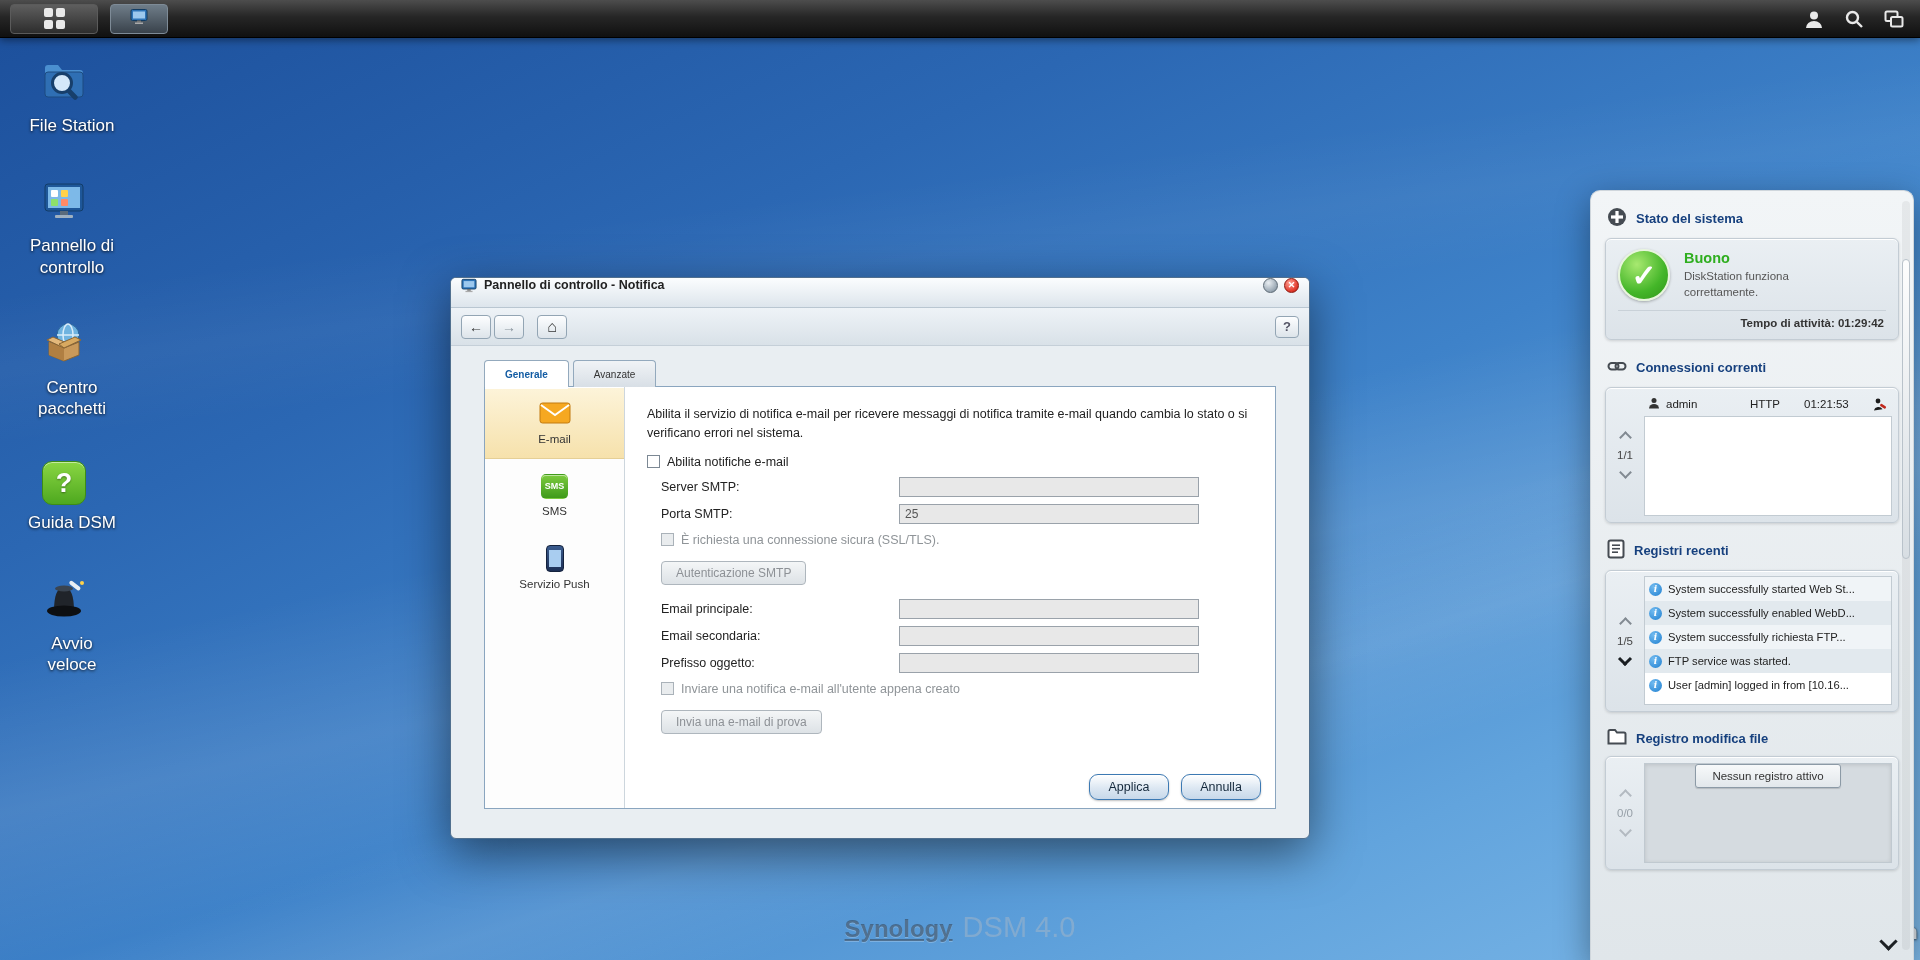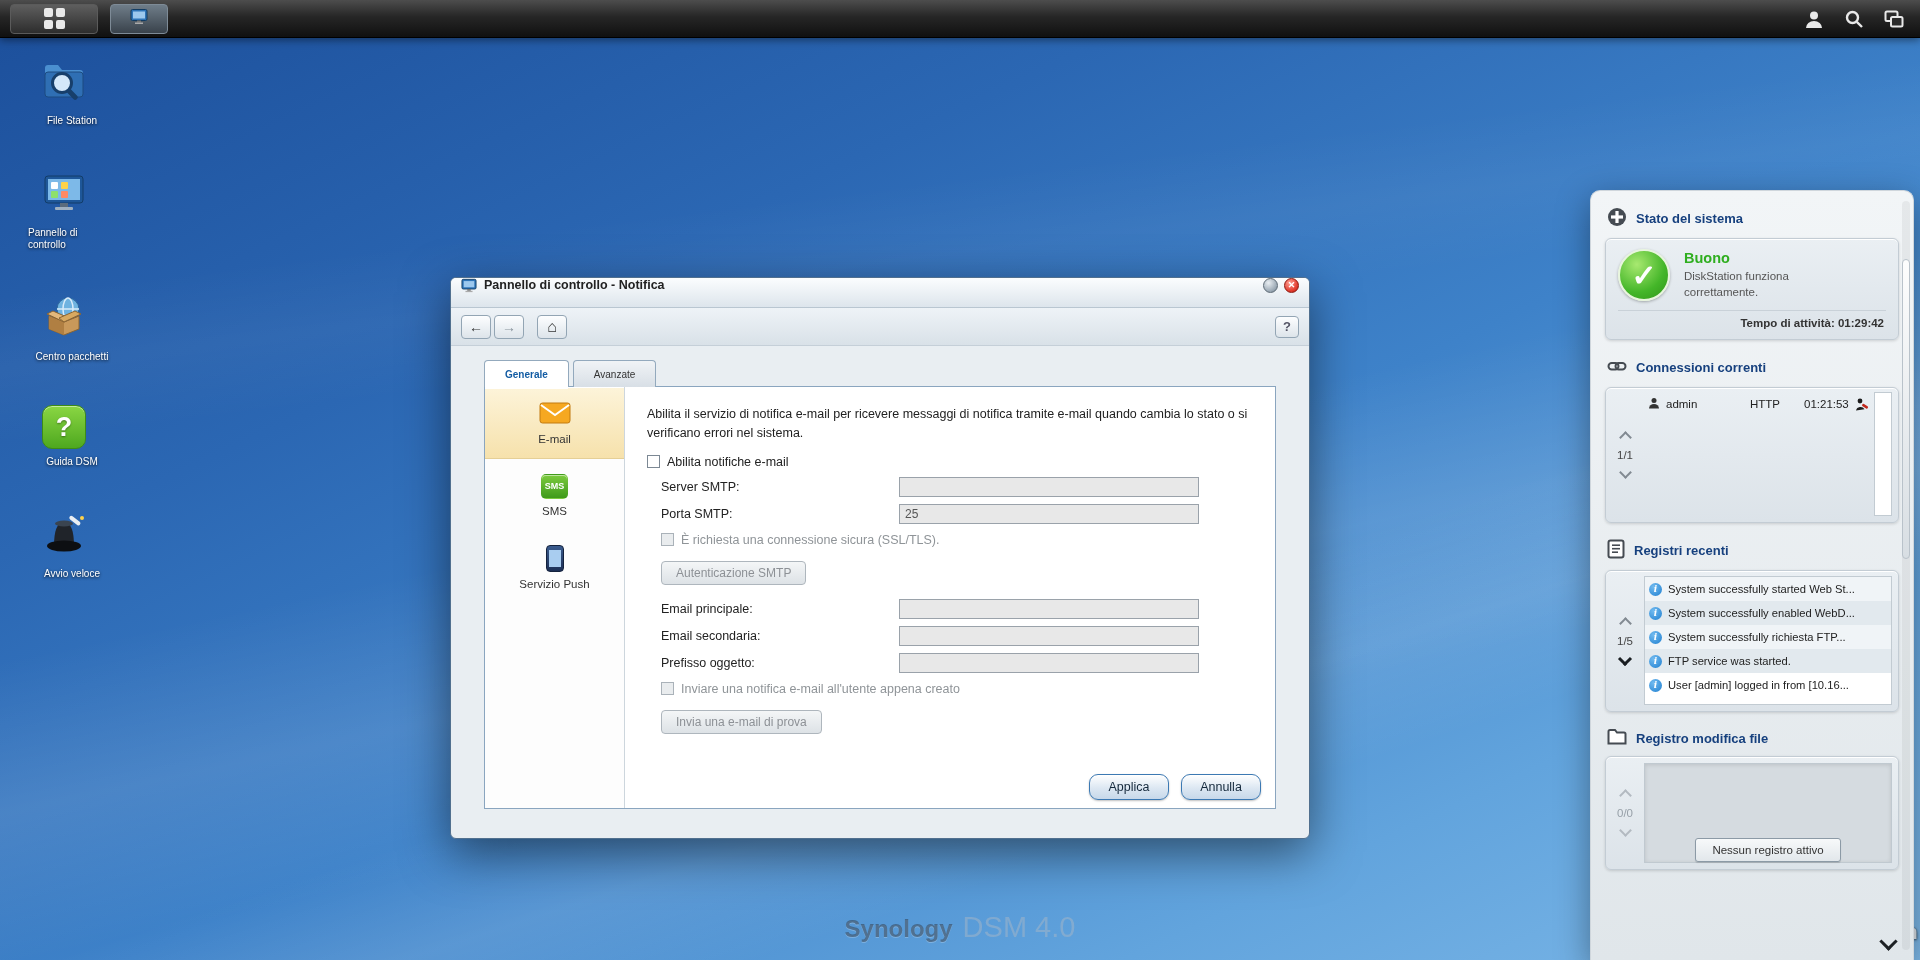--- a/index.html
+++ b/index.html
@@ -24,21 +24,21 @@
   .tb-btn.menu { width:88px; }
   .tb-btn.app { width:58px; background:linear-gradient(#6f7d89,#39424b); border-color:#7e8b97; }
   .grid-icon { display:grid; grid-template-columns:repeat(2,9px); gap:3px; }
   .grid-icon i { width:9px; height:9px; background:#e9e9e9; border-radius:2px; display:block; }
   .tb-right { margin-left:auto; display:flex; align-items:center; gap:20px; padding-right:6px; }
   .tb-ic { cursor:pointer; display:flex; align-items:center; }
 
   
   .dicons { position:absolute; left:12px; top:58px; width:104px; display:flex; flex-direction:column; gap:42px; z-index:5; }
   .dicon { display:flex; flex-direction:column; align-items:center; gap:7px; cursor:pointer; }
-  .dicon .lbl { color:#fff; font-size:10px; text-align:left; line-height:1.25; text-shadow:0 1px 3px rgba(0,0,0,.85);padding-left:16px; }
+  .dicon .lbl { color:#fff; font-size:17px; text-align:center; line-height:1.25; text-shadow:0 1px 3px rgba(0,0,0,.85);padding-left:16px; }
   .qicon { width:44px; height:44px; border-radius:10px; background:linear-gradient(#8ad643,#4ea81f);
     border:1px solid #3d8c16; color:#fff; font-size:27px; font-weight:bold; display:flex; align-items:center; justify-content:center;
     text-shadow:0 1px 2px rgba(0,0,0,.4); box-shadow:inset 0 1px 0 rgba(255,255,255,.5); }
 
   
   .win { position:absolute; left:450px; top:277px; width:860px; height:562px; z-index:30;
     background:#e9eef2; border:1px solid #51708f; border-radius:6px; box-shadow:0 14px 48px rgba(0,0,0,.5); }
   .win-tb { height:30px; background:linear-gradient(#fbfdfe,#dde5ec); border-bottom:1px solid #b9c6d1;
     border-radius:5px 5px 0 0; display:flex; align-items:flex-start; padding:0 10px; gap:7px; }
   .win-title { font-size:12.5px; font-weight:bold; color:#222; }
@@ -115,52 +115,52 @@
   .listwrap { display:flex; }
   .rail { width:38px; display:flex; flex-direction:column; align-items:center; justify-content:center; gap:7px; flex:none; }
   .page { font-size:11.5px; color:#444; }
   .page.dim { color:#97a0a8; }
   .chev { width:9px; height:9px; border-right:2px solid #828a92; border-bottom:2px solid #828a92;
     transform:rotate(45deg); cursor:pointer; }
   .chev.up { transform:rotate(-135deg); }
   .chev.dark { border-color:#1a1e22; border-width:3px; width:10px; height:10px; }
   .chev.dim { border-color:#b3bac1; }
   .connbox { height:136px; }
-  .connarea { flex:1; display:flex; flex-direction:row; padding:4px 6px 6px 0; }
+  .connarea { flex:1; display:flex; flex-direction:column; padding:4px 6px 6px 0; }
   .connrow { height:24px; display:flex; align-items:center; gap:6px; font-size:11.5px; color:#222; padding:0 4px; }
   .connuser { width:52px; }
   .connproto { width:48px; margin-left:26px; }
   .conntime { }
   .kick { margin-left:auto; cursor:pointer; display:flex; }
   .connbody { flex:1; background:#fff; border:1px solid #c2cbd2; }
   .logsbox { height:142px; }
   .logsarea { flex:1; background:#fff; border:1px solid #c2cbd2; margin:5px 6px 6px 0; overflow:hidden; }
   .logrow { height:24px; display:flex; align-items:center; gap:6px; padding:0 4px; font-size:11.2px; color:#222;
     white-space:nowrap; overflow:hidden; }
   .logrow.a { background:#f0f4f7; }
   .logrow.b { background:#e2e9ee; }
   .logrow.w { background:#ffffff; }
   .info { width:13px; height:13px; border-radius:50%; flex:none;
     background:radial-gradient(circle at 35% 30%,#72bbf0,#1f7fd0); color:#fff; font-size:9px; font-weight:bold;
     font-family:"DejaVu Serif", serif; font-style:italic; display:flex; align-items:center; justify-content:center; }
   .filebox { height:114px; }
   .filearea { flex:1; margin:6px 6px 6px 0; background:#d5dbe0; border:1px solid #c0c9d0;
-    box-shadow:inset 0 1px 4px rgba(0,0,0,.12); display:flex; align-items:flex-end; justify-content:center; }
+    box-shadow:inset 0 1px 4px rgba(0,0,0,.12); display:flex; align-items:flex-start; justify-content:center; }
   .emptybtn { padding:5px 16px; font-size:11.5px; color:#333; background:linear-gradient(#f7f9fa,#e2e7eb);
     border:1px solid #8c9aa6; border-radius:3px; box-shadow:0 1px 1px rgba(0,0,0,.15); }
   .panel-collapse { position:absolute; right:18px; bottom:12px; width:13px; height:13px;
     border-right:3px solid #1d2124; border-bottom:3px solid #1d2124; transform:rotate(45deg); cursor:pointer; }
   .scrolltrack { position:absolute; right:3px; top:10px; bottom:10px; width:8px; background:rgba(0,0,0,.05); border-radius:4px; }
   .scrollthumb { position:absolute; top:58px; height:300px; left:0; right:0;
     background:linear-gradient(#fdfdfd,#d8dee3); border:1px solid #b9c2ca; border-radius:4px; cursor:grab; }
 
   
   .brandmark { position:absolute; left:50%; transform:translateX(-50%); bottom:16px; z-index:4;
     display:flex; align-items:baseline; gap:10px; }
-  .brandmark .b1 { font-size:24px; font-weight:bold; color:rgba(55,75,95,.62); text-shadow:0 1px 0 rgba(255,255,255,.22); }
+  .brandmark .b1 { font-size:24px; font-weight:bold; color:rgba(55,75,95,.62); text-shadow:0 1px 0 rgba(255,255,255,.22);text-decoration:underline; }
   .brandmark .b2 { font-size:29px; font-weight:normal; color:rgba(160,180,200,.55); }
   .sitemark { position:absolute; right:2px; bottom:8px; z-index:4; display:flex; align-items:center; gap:6px; }
   .sitemark .t { font-size:21px; font-weight:bold; color:rgba(238,243,248,.92); letter-spacing:.4px;
     text-shadow:0 1px 3px rgba(0,0,0,.65), 0 0 2px rgba(0,0,0,.5); }
 </style>
 </head>
 <body>
 
 <div class="screen">
   <div class="streak s1"></div>

